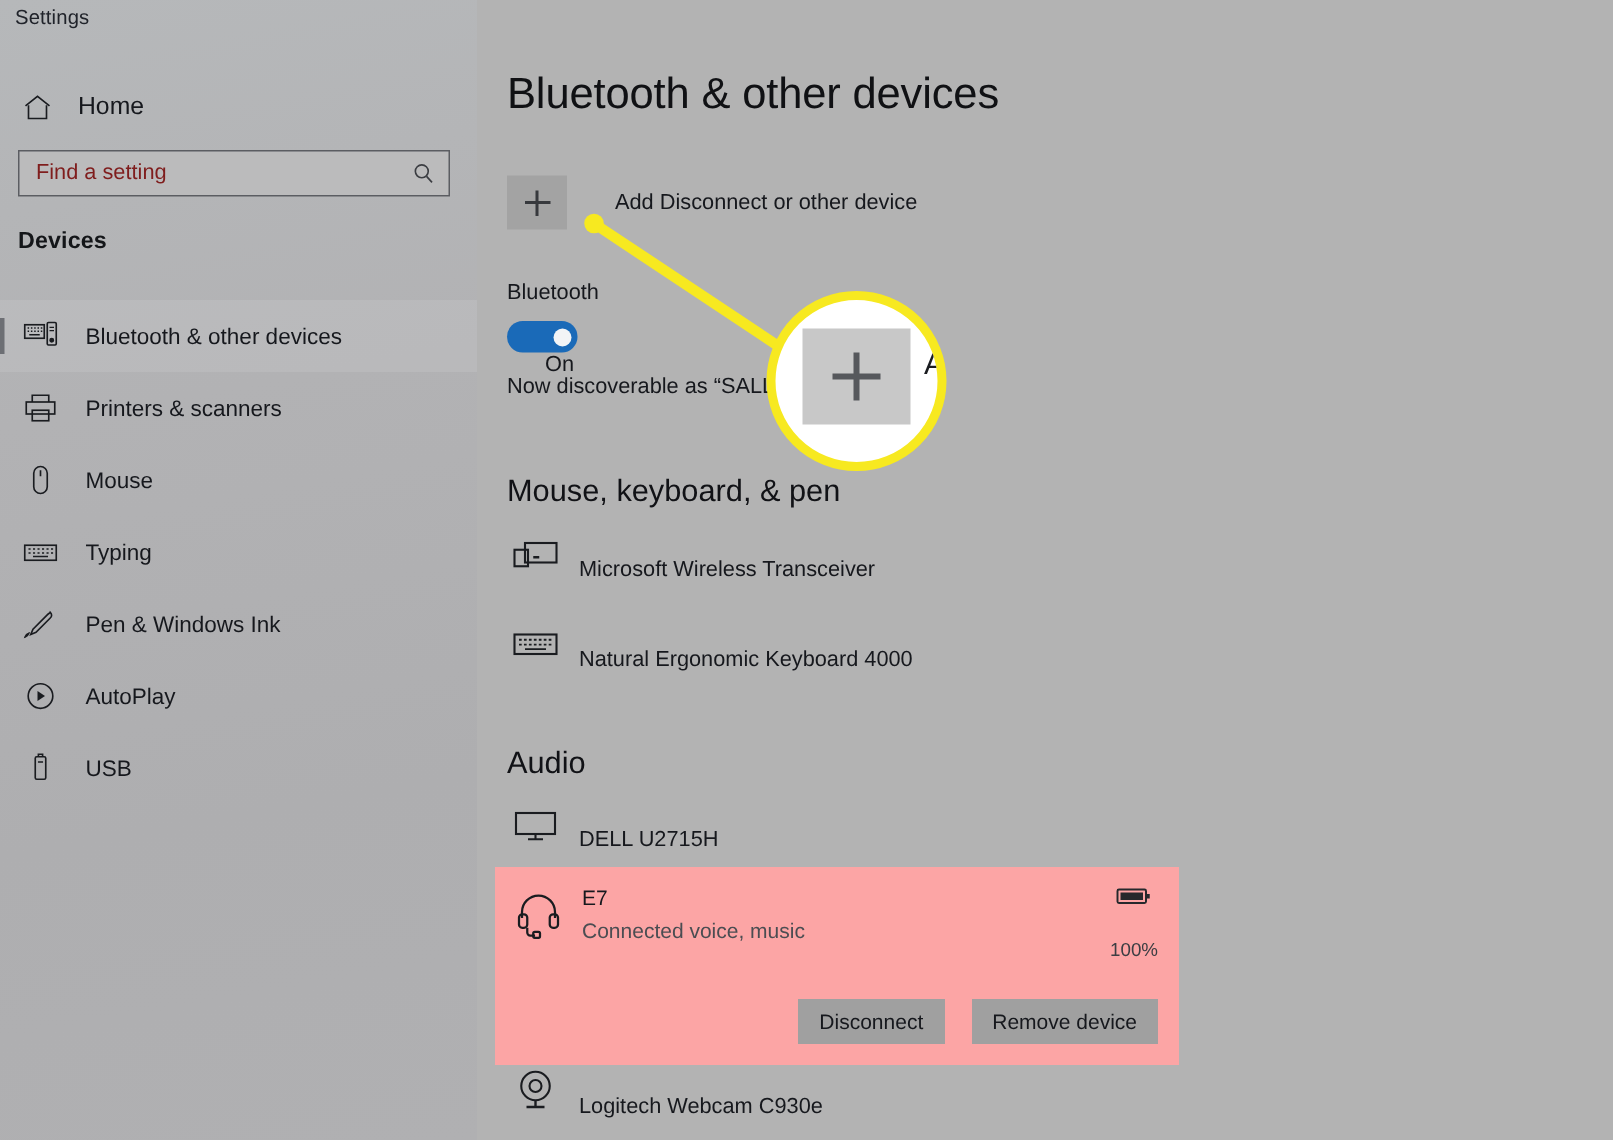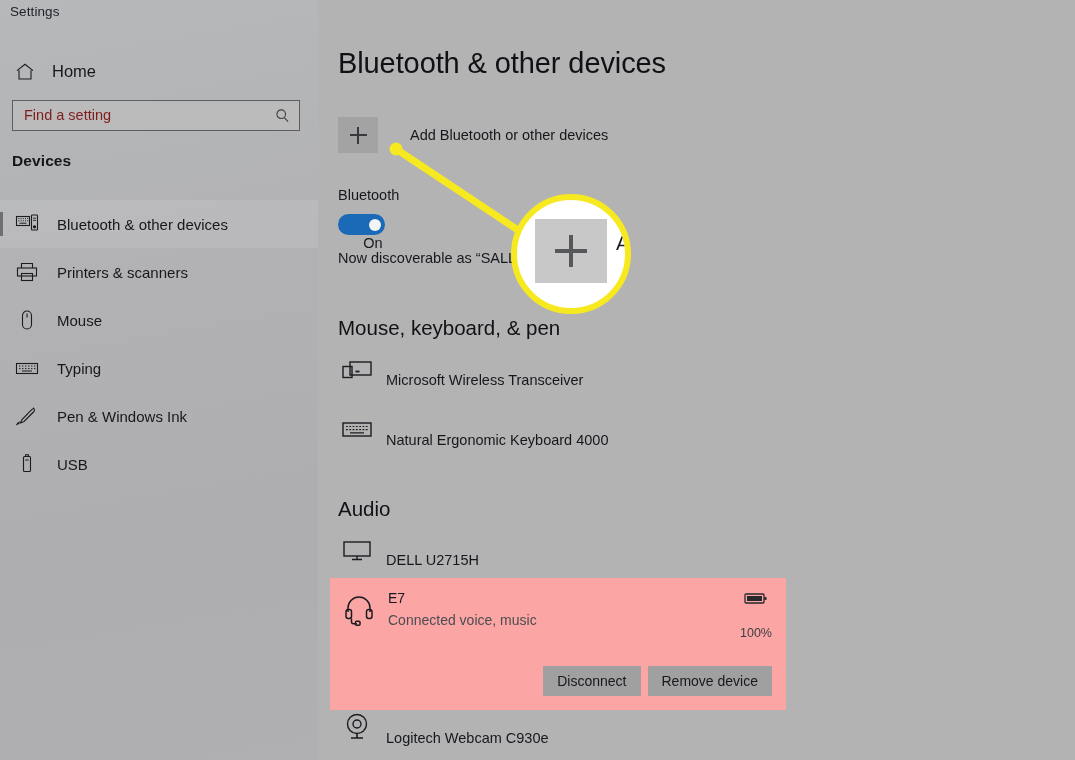--- a/index.html
+++ b/index.html
@@ -304,21 +304,21 @@
     padding-top: 1px;
   }
   .battery-pct {
     font-size: 12.5px;
     color: #3c3e43;
     margin-top: 17px;
   }
   .card-actions {
     display: flex;
     justify-content: flex-end;
-    gap: 7px;
+    gap: 18px;
     margin-top: 26px;
   }
   .btn {
     min-width: 95px;
     height: 30px;
     background: #a0a0a0;
     border: none;
     font-family: "Liberation Sans", sans-serif;
     font-size: 14px;
     color: #16181d;
@@ -467,20 +467,29 @@
       <div class="nav-item">
         <span class="nav-ico">
           <svg width="24" height="22" viewBox="0 0 24 22" fill="none" stroke="#1a1c20" stroke-width="1.1">
             <path d="M18.5 3.2c1.2 1.2 1.2 2.6 0 3.8L9 16.5 5.5 18l1.5-3.5 9.5-9.6c1.2-1.2 1.8-1 2-1.7z"></path>
             <path d="M4.2 17.2c-1.1.4-2 1.3-2.4 2.4 1.1-.4 2-1.3 2.4-2.4z"></path>
           </svg>
         </span>
         <span class="nav-label">Pen &amp; Windows Ink</span>
       </div>
 
+      <div class="nav-item">
+        <span class="nav-ico">
+          <svg width="24" height="22" viewBox="0 0 24 22" fill="none" stroke="#1a1c20" stroke-width="1.1">
+            <circle cx="12" cy="11" r="8.2"></circle>
+            <path d="M10 7.6 15 11l-5 3.4z" fill="#1a1c20" stroke="none"></path>
+          </svg>
+        </span>
+        <span class="nav-label">AutoPlay</span>
+      </div>
 
       <div class="nav-item">
         <span class="nav-ico">
           <svg width="24" height="22" viewBox="0 0 24 22" fill="none" stroke="#1a1c20" stroke-width="1.1">
             <rect x="8.5" y="3.5" width="7" height="15" rx="1"></rect>
             <path d="M10.6 3.5V1.8h2.8v1.7"></path>
             <path d="M10.3 7h3.4" stroke-width="1"></path>
           </svg>
         </span>
         <span class="nav-label">USB</span>
@@ -490,21 +499,21 @@
   </div>
 
   <div class="main">
 
     <div class="page-title">Bluetooth &amp; other devices</div>
 
     <div class="add-row">
       <span class="add-btn">
         <span class="plus"></span>
       </span>
-      <span class="add-label">Add Bluetooth or other devices</span>
+      <span class="add-label">Add Disconnect or other device</span>
     </div>
 
     <div class="bt-label">Bluetooth</div>
 
     <div class="toggle-row">
       <span class="toggle">
         <span class="knob"></span>
       </span>
       <span class="toggle-state">On</span>
     </div>

